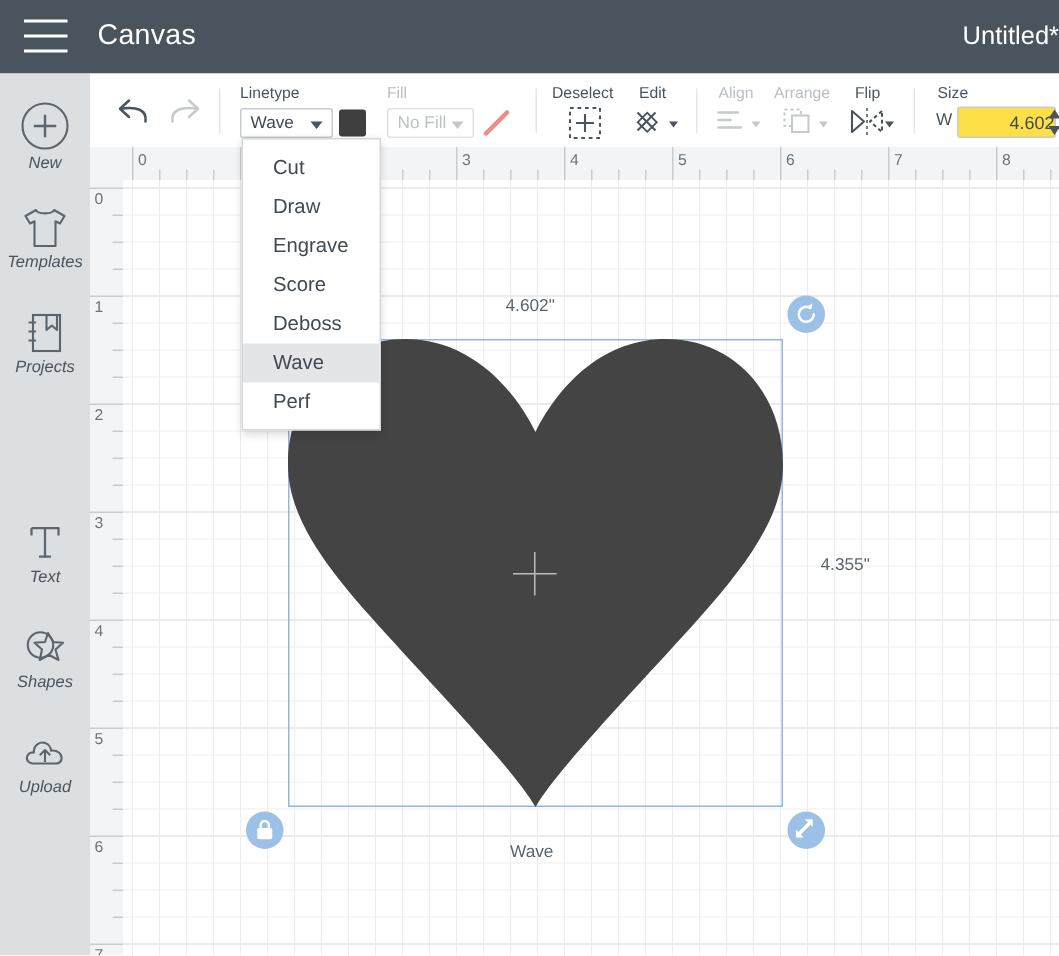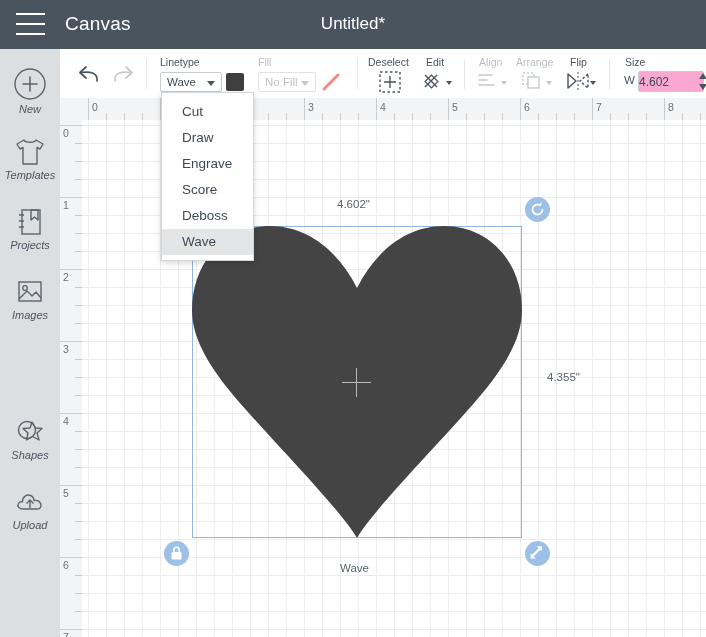--- a/index.html
+++ b/index.html
@@ -31,21 +31,21 @@
     display: block; width: 29px; height: 2px;
     background: #ffffff; margin-bottom: 8px;
   }
   .hamburger span:last-child { margin-bottom: 0; }
   .canvas-title {
     position: absolute; left: 65px; top: 13px;
     font-size: 19px; color: #ffffff; letter-spacing: .2px;
   }
   .doc-title {
     position: absolute; left: 0; top: 14px;
-    width: 706px; text-align: center;
+    width: 706px; text-align: right;
     font-size: 17px; color: #ffffff;
   }
 
   
   .sidebar {
     position: absolute; left: 0; top: 49px;
     width: 60px; height: 588px;
     background: #dcdfe2;
   }
   .side-item {
@@ -105,23 +105,23 @@
     border-top: 4.5px solid #4a545e;
   }
   .mini-caret.dim { border-top-color: #c3c8cc; }
   .w-label {
     position: absolute; font-size: 11.5px; color: #4a545e;
   }
   .num-input {
     position: absolute;
     width: 66px; height: 21px;
     border: 1px solid #c8ccd0; border-radius: 2px;
-    background: #f9a8d4;
+    background: #fde047;
     font-size: 12px; color: #3f4a54;
-    text-align: left; line-height: 21px;
+    text-align: right; line-height: 21px;
     box-sizing: border-box;
   }
   .stepper {
     position: absolute; width: 11px; height: 21px;
   }
   .stepper .up, .stepper .dn {
     position: absolute; left: 1px; width: 0; height: 0;
     border-left: 4.5px solid transparent;
     border-right: 4.5px solid transparent;
   }
@@ -255,29 +255,27 @@
 
     <div class="side-item" style="top:158px;text-align:center;">
       <svg class="side-ico" width="34" height="30" viewBox="0 0 34 30">
         <rect x="9" y="3" width="18" height="24" fill="none" stroke="#5b656e" stroke-width="1.4"></rect>
         <path d="M6 8 H11 M6 14 H11 M6 20 H11" stroke="#5b656e" stroke-width="1.4" fill="none"></path>
         <path d="M18 3 L18 13 L21.5 10 L25 13 L25 3 Z" fill="none" stroke="#5b656e" stroke-width="1.4" stroke-linejoin="round"></path>
       </svg>
       <span class="side-label">Projects</span>
     </div>
 
-    <div class="side-item" style="top:228px;">
+
+    <div class="side-item" style="top:298px;">
       <svg class="side-ico" width="34" height="30" viewBox="0 0 34 30">
-        <rect x="6" y="5" width="22" height="19" fill="none" stroke="#5b656e" stroke-width="1.4"></rect>
-        <circle cx="12" cy="11" r="2.3" fill="none" stroke="#5b656e" stroke-width="1.3"></circle>
-        <path d="M6 22 L14 14 L19 19 L23 15 L28 21" fill="none" stroke="#5b656e" stroke-width="1.4" stroke-linejoin="round"></path>
-      </svg>
-      <span class="side-label">Images</span>
-    </div>
-
+        <path d="M8 5 L26 5 L26 10 M8 5 L8 10 M17 5 L17 24 M13 24 L21 24" fill="none" stroke="#5b656e" stroke-width="1.5" stroke-linejoin="round"></path>
+      </svg>
+      <span class="side-label">Text</span>
+    </div>
 
     <div class="side-item" style="top:438px;">
       <svg class="side-ico" width="34" height="30" viewBox="0 0 34 30">
         <path d="M10 22 C5.5 22 4 19 5.5 16.5 C6.5 14.8 8.5 14.5 9.5 14.8 C9.3 9.5 14 7 17.5 8.5 C20 9.5 21 12 21 13.5 C25 12.8 28.5 15.5 28 19 C27.7 21.3 25.5 22 24 22 Z" fill="none" stroke="#5b656e" stroke-width="1.4" stroke-linejoin="round"></path>
         <path d="M17 21 L17 13 M13.5 16.5 L17 13 L20.5 16.5" fill="none" stroke="#5b656e" stroke-width="1.4" stroke-linejoin="round"></path>
       </svg>
       <span class="side-label">Upload</span>
     </div>
 
     <div class="side-item" style="top:368px;">
@@ -501,15 +499,16 @@
     </div>
   </div>
 
   <div class="dropdown" id="ddMenu">
       <div class="dd-item">Cut</div>
       <div class="dd-item">Draw</div>
       <div class="dd-item">Engrave</div>
       <div class="dd-item">Score</div>
       <div class="dd-item">Deboss</div>
       <div class="dd-item selected">Wave</div>
+      <div class="dd-item">Perf</div>
     </div>
 
 </div>
 
 </body></html>

